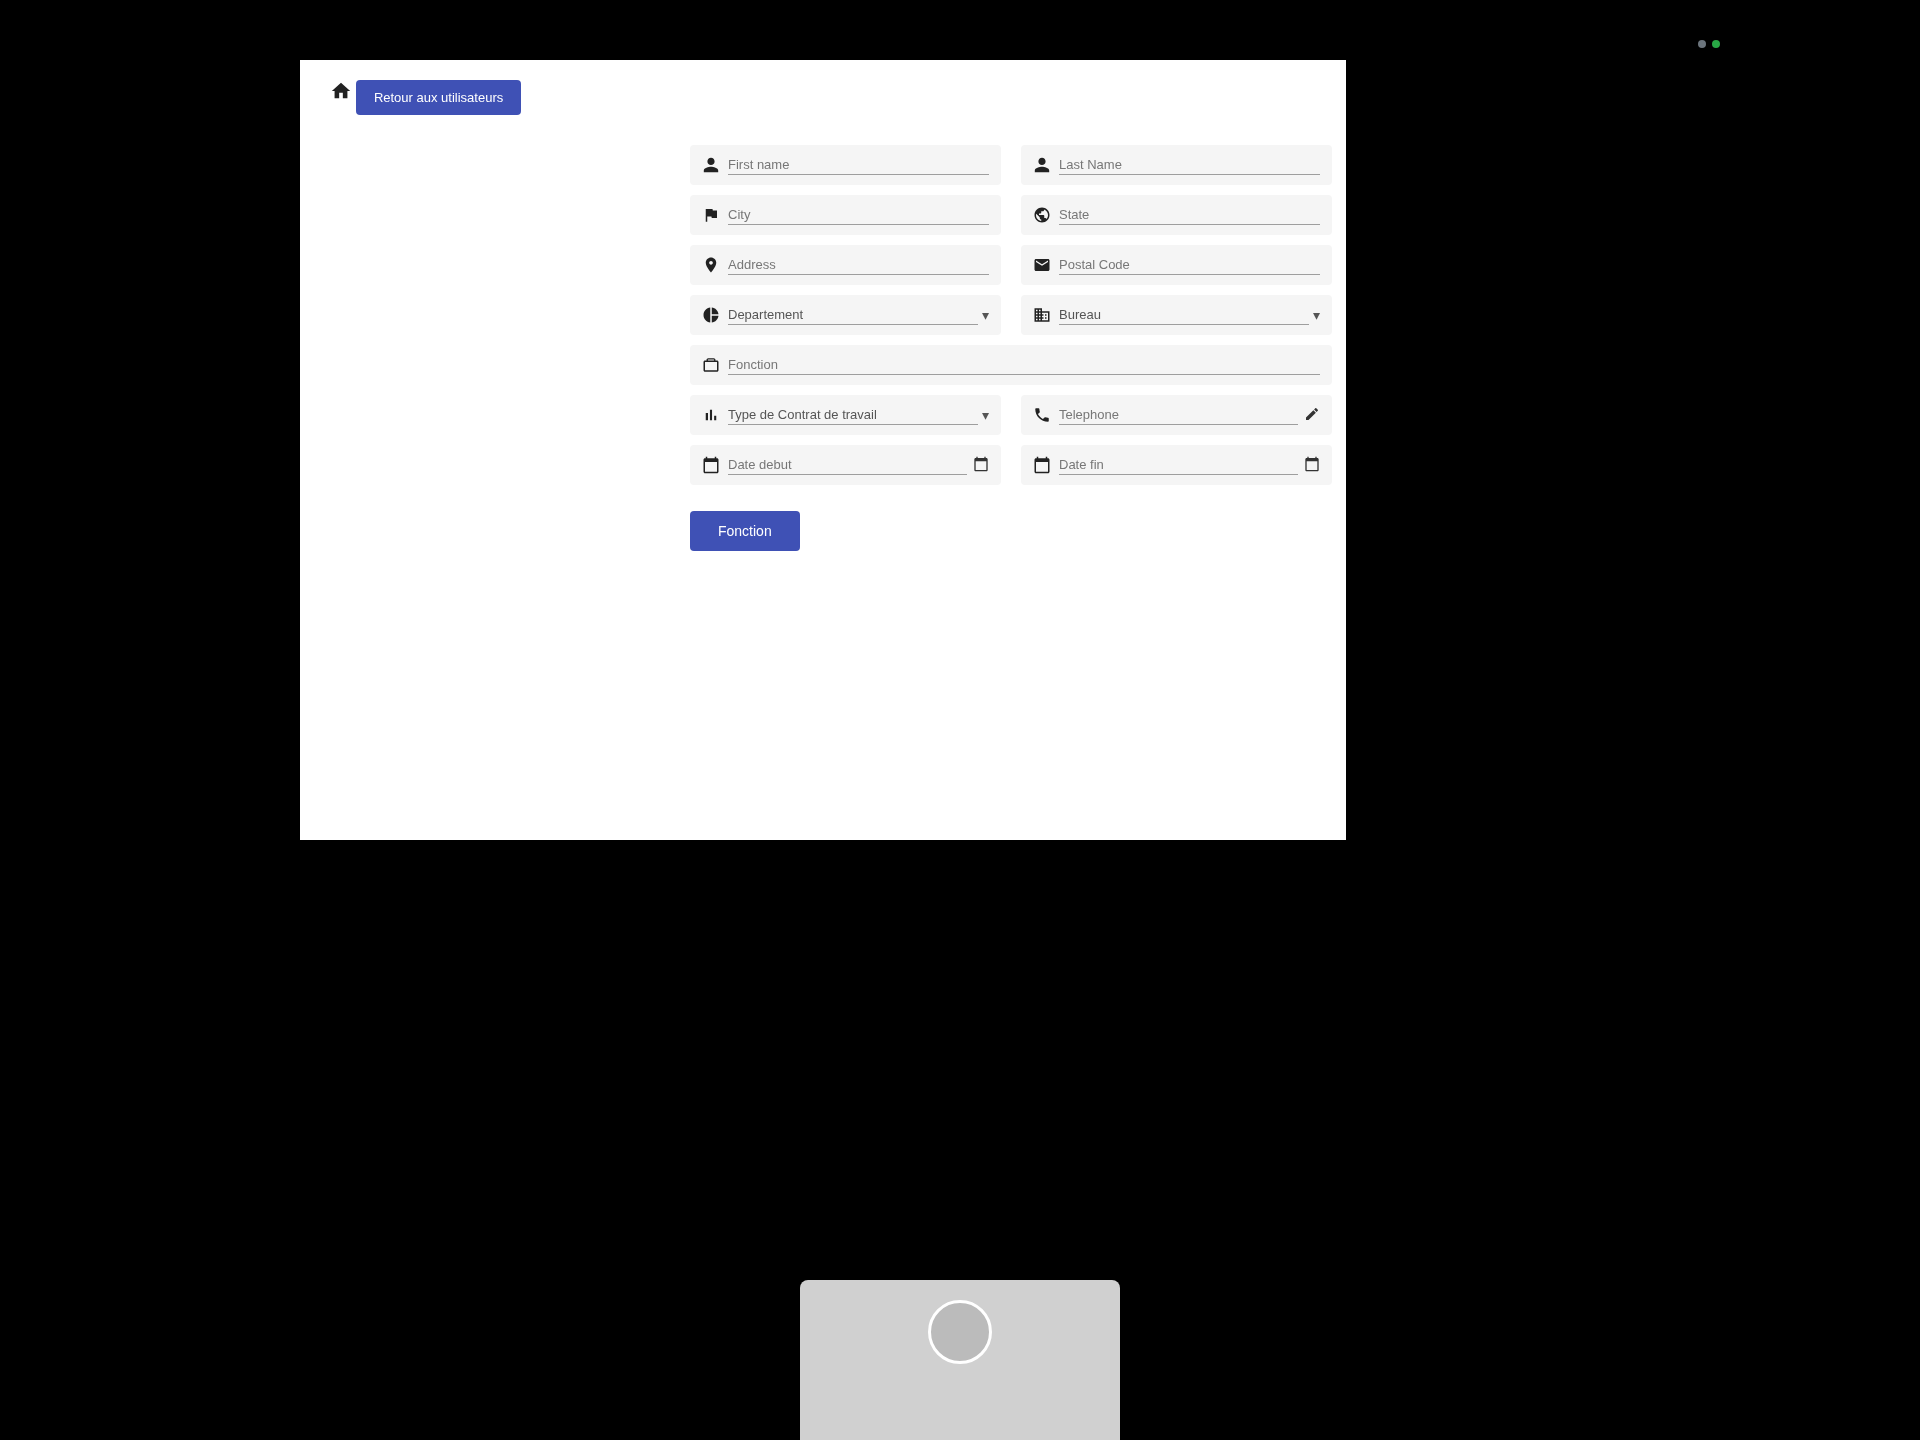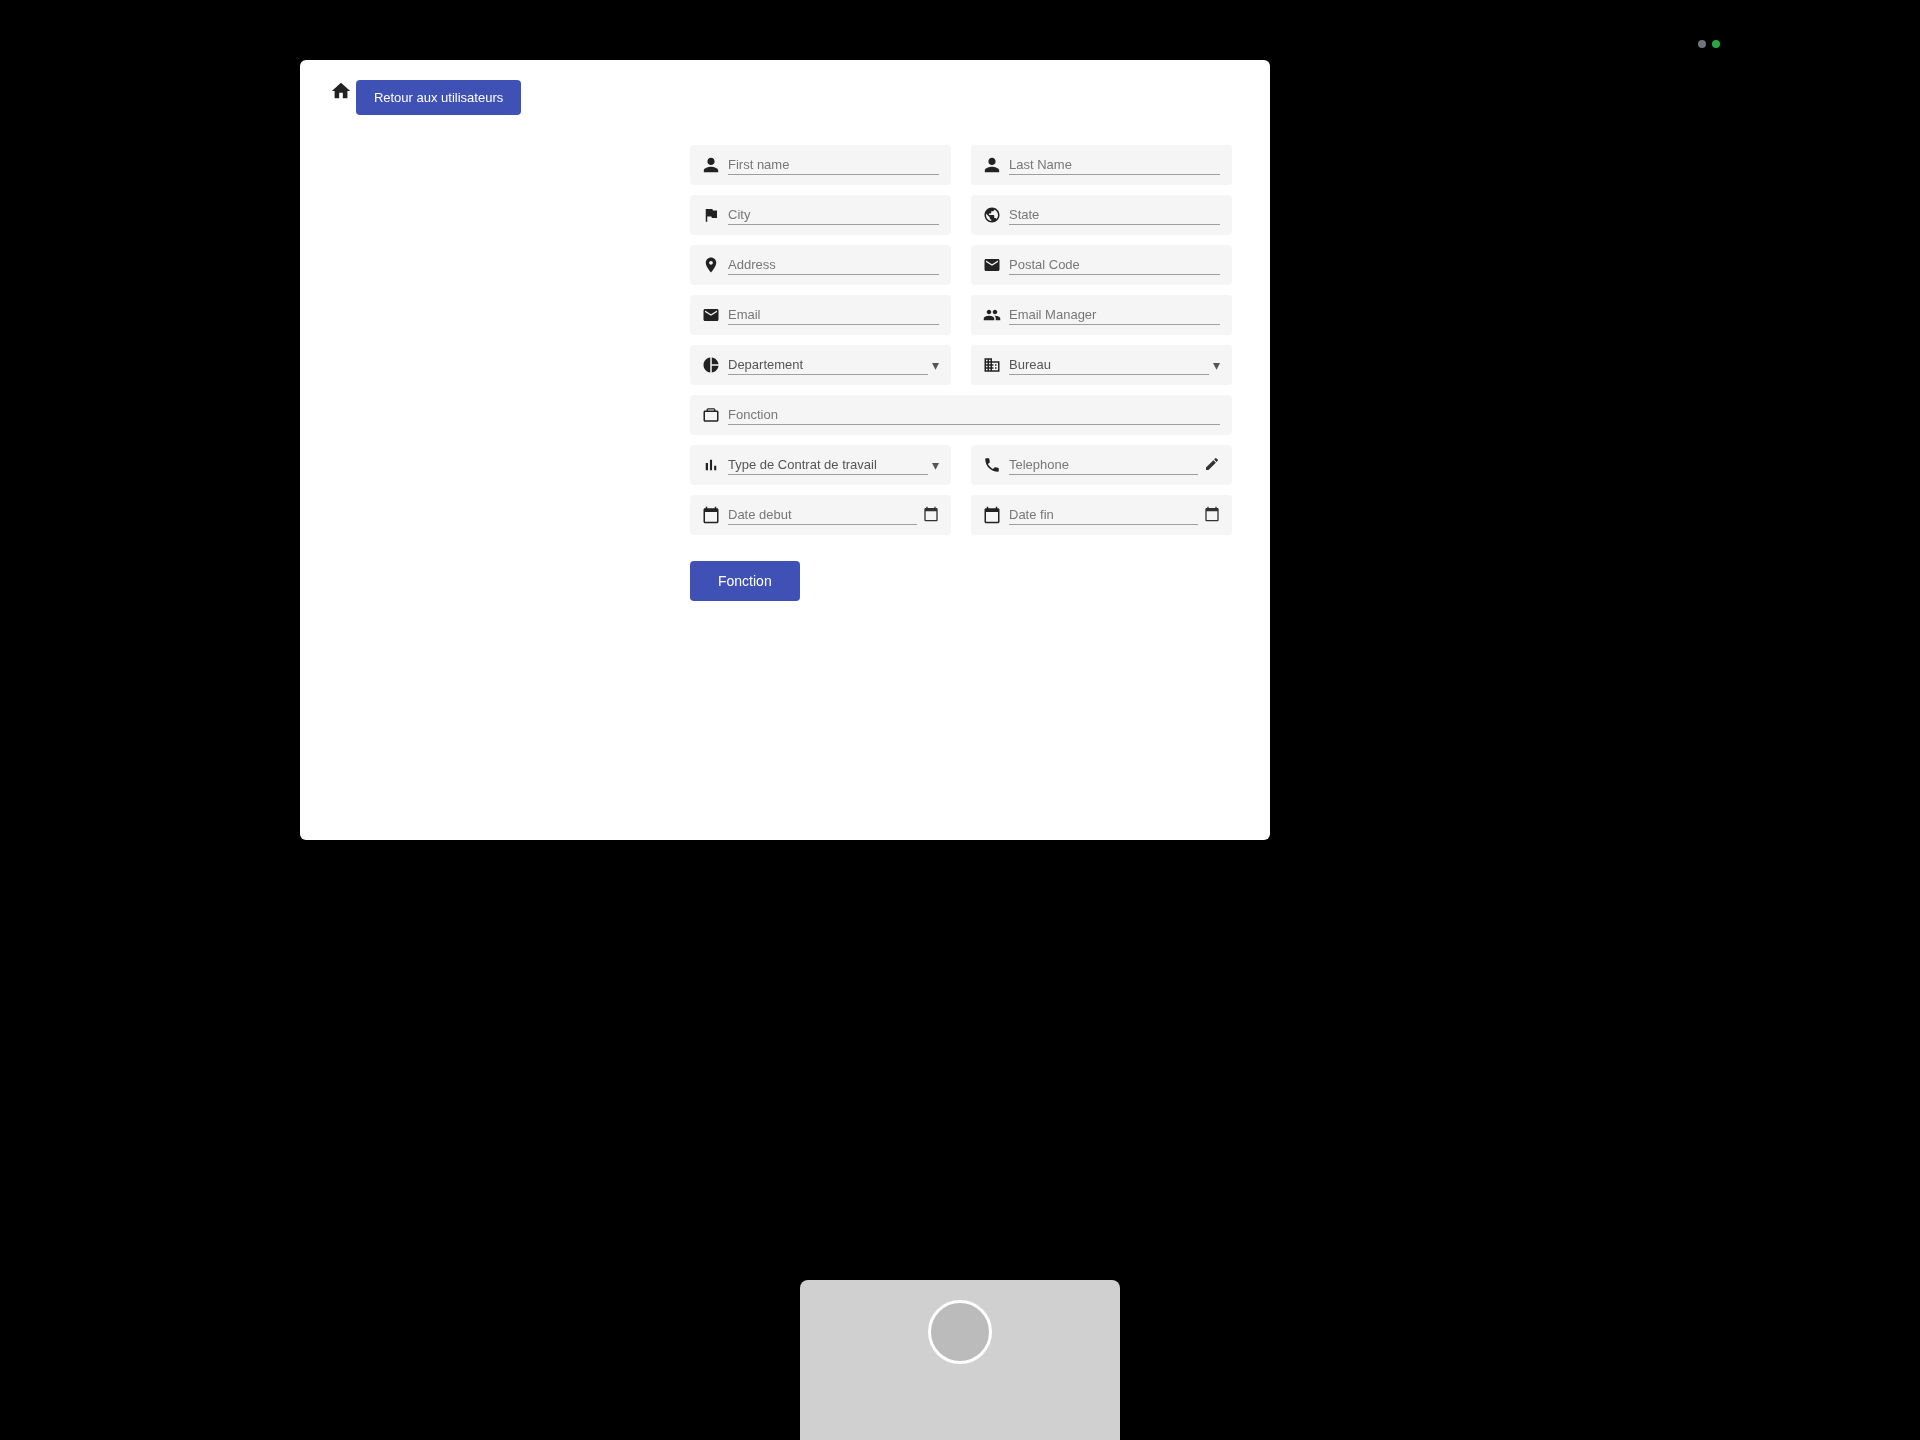--- a/index.html
+++ b/index.html
@@ -22,25 +22,25 @@
       width: 8px; height: 8px;
       border-radius: 50%;
     }
     .dot-gray { background: #6c757d; }
     .dot-green { background: #28a745; }
 
     .main-panel {
       position: absolute;
       top: 60px;
       left: 300px;
-      width: 970px;
+      width: 1046px;
       min-height: 780px;
       background: #fff;
-      border-radius: 6px;
-      padding: 20px 38px 40px 30px;
+      border-radius: 0;
+      padding: 20px 14px 40px 30px;
     }
 
     .home-icon-btn {
       margin-bottom: 16px;
       display: inline-block;
       cursor: pointer;
     }
 
     .back-btn {
       display: inline-block;
@@ -244,38 +244,20 @@
         <span class="field-icon">
           <svg width="18" height="18" viewBox="0 0 24 24" fill="#222">
               <path d="M20 4H4c-1.1 0-2 .9-2 2v12c0 1.1.9 2 2 2h16c1.1 0 2-.9 2-2V6c0-1.1-.9-2-2-2zm0 4l-8 5-8-5V6l8 5 8-5v2z"></path>
             </svg>
         </span>
         <input class="field-input" type="text" placeholder="Postal Code" style="">
       </div>
     </div>
 
     
-    <div class="form-row">
-      <div class="form-field">
-        <span class="field-icon">
-          <svg width="18" height="18" viewBox="0 0 24 24" fill="#222">
-              <path d="M20 4H4c-1.1 0-2 .9-2 2v12c0 1.1.9 2 2 2h16c1.1 0 2-.9 2-2V6c0-1.1-.9-2-2-2zm0 4l-8 5-8-5V6l8 5 8-5v2z"></path>
-            </svg>
-        </span>
-        <input class="field-input" type="email" placeholder="Email" style="">
-      </div>
-      <div class="form-field">
-        <span class="field-icon">
-          <svg width="18" height="18" viewBox="0 0 24 24" fill="#222">
-              <path d="M16 11c1.66 0 2.99-1.34 2.99-3S17.66 5 16 5c-1.66 0-3 1.34-3 3s1.34 3 3 3zm-8 0c1.66 0 2.99-1.34 2.99-3S9.66 5 8 5C6.34 5 5 6.34 5 8s1.34 3 3 3zm0 2c-2.33 0-7 1.17-7 3.5V19h14v-2.5c0-2.33-4.67-3.5-7-3.5zm8 0c-.29 0-.62.02-.97.05 1.16.84 1.97 1.97 1.97 3.45V19h6v-2.5c0-2.33-4.67-3.5-7-3.5z"></path>
-            </svg>
-        </span>
-        <input class="field-input" type="email" placeholder="Email Manager" style="">
-      </div>
-    </div>
 
     
     <div class="form-row">
       <div class="form-field">
         <span class="field-icon">
           <svg width="18" height="18" viewBox="0 0 24 24" fill="#222">
               <path d="M11 2v20c-5.07-.5-9-4.79-9-10s3.93-9.5 9-10zm2.03 0v8.99H22c-.47-4.74-4.24-8.52-8.97-8.99zm0 11.01V22c4.74-.47 8.5-4.25 8.97-8.99h-8.97z"></path>
             </svg>
         </span>
         <select class="field-select">

